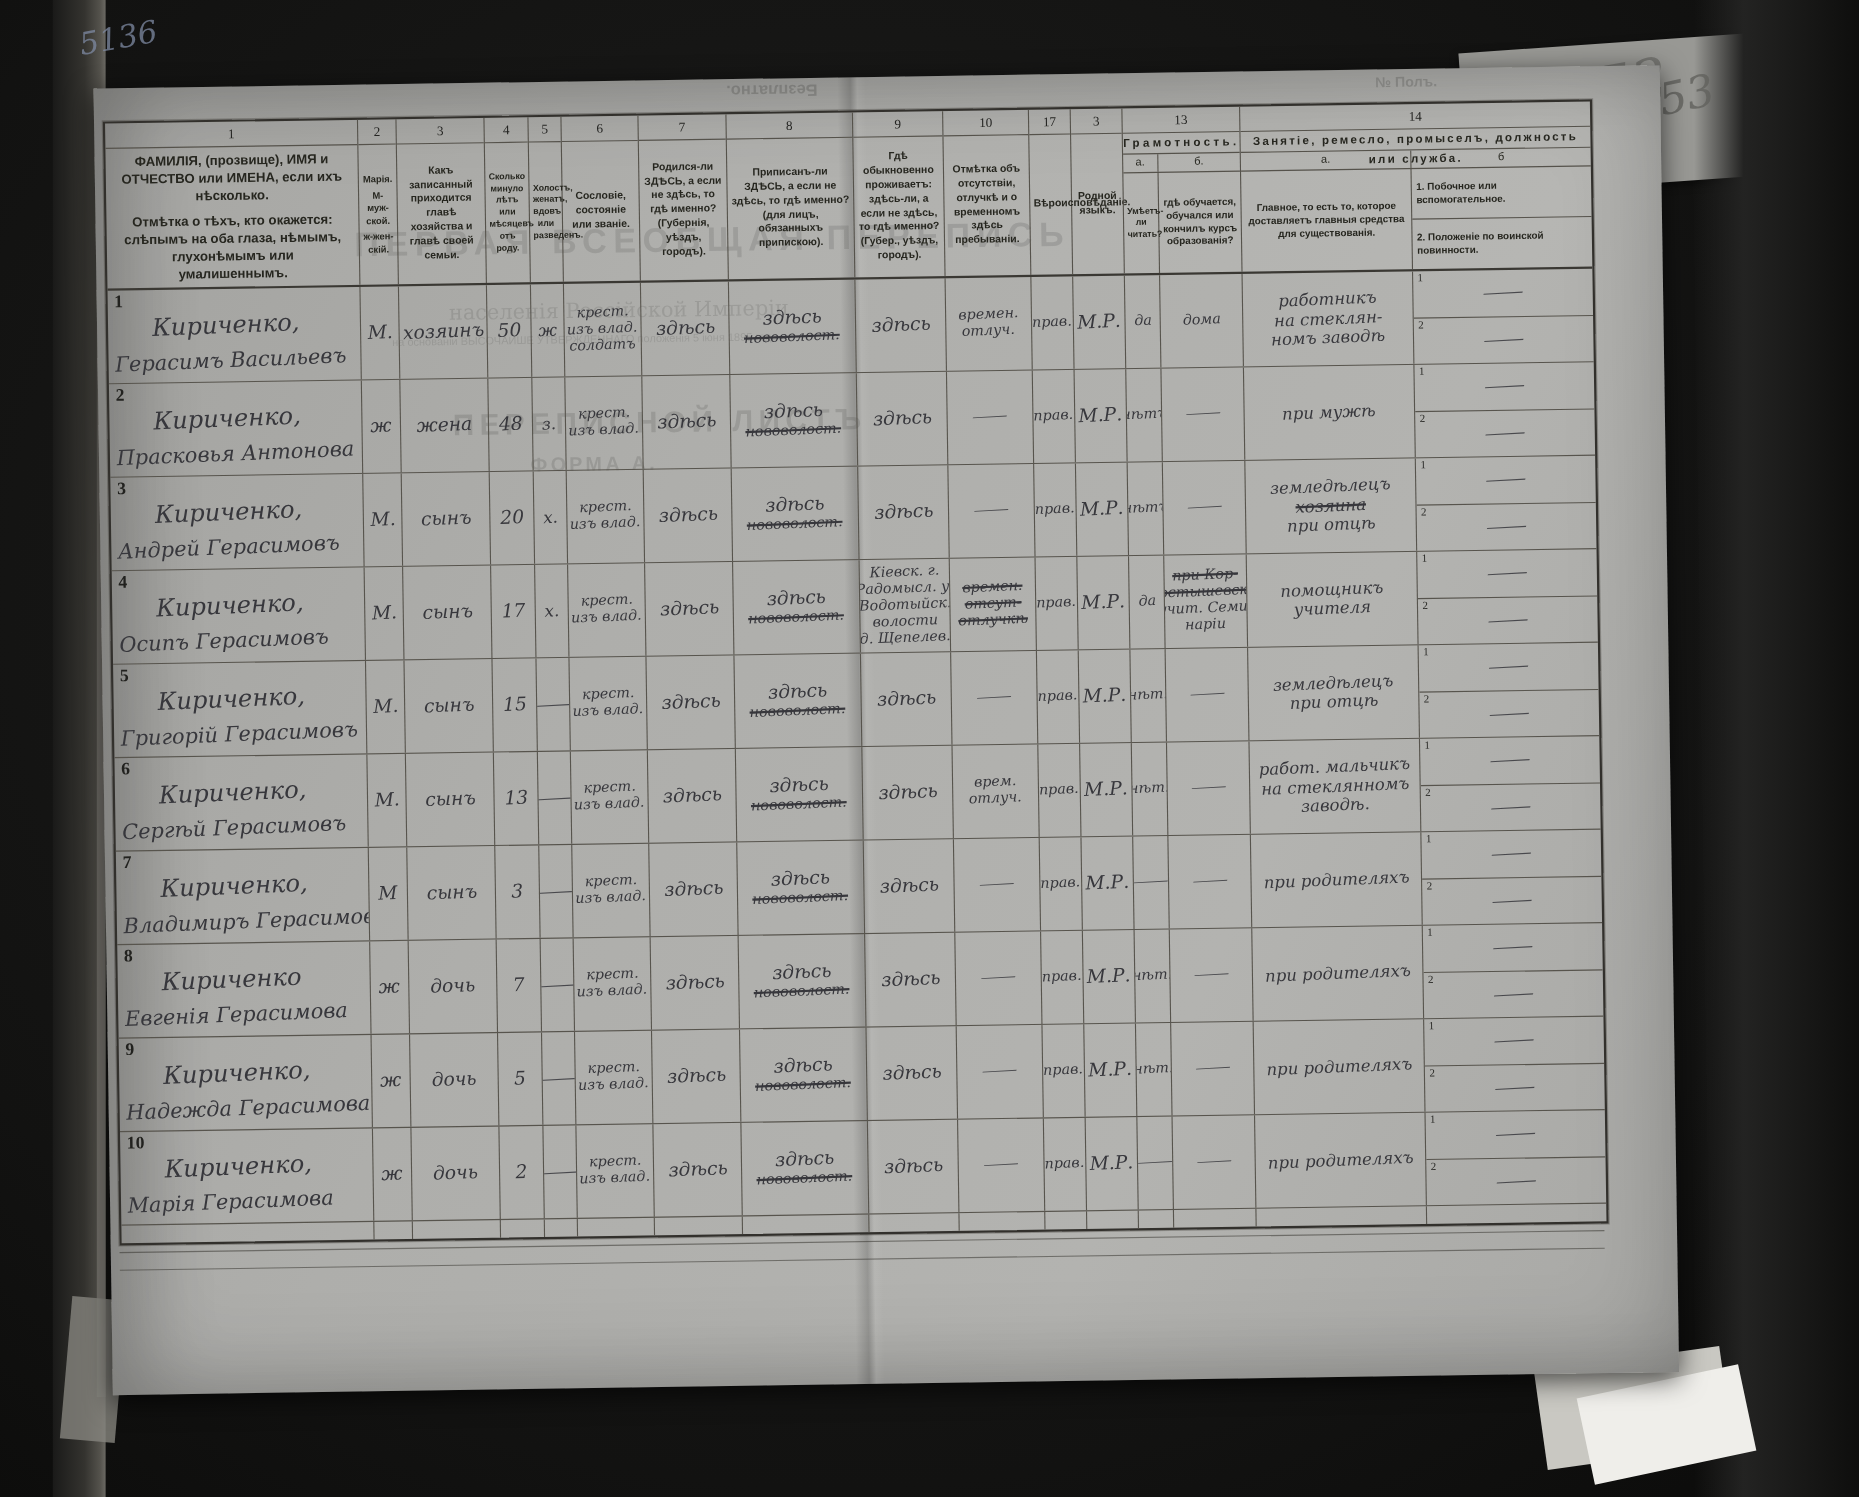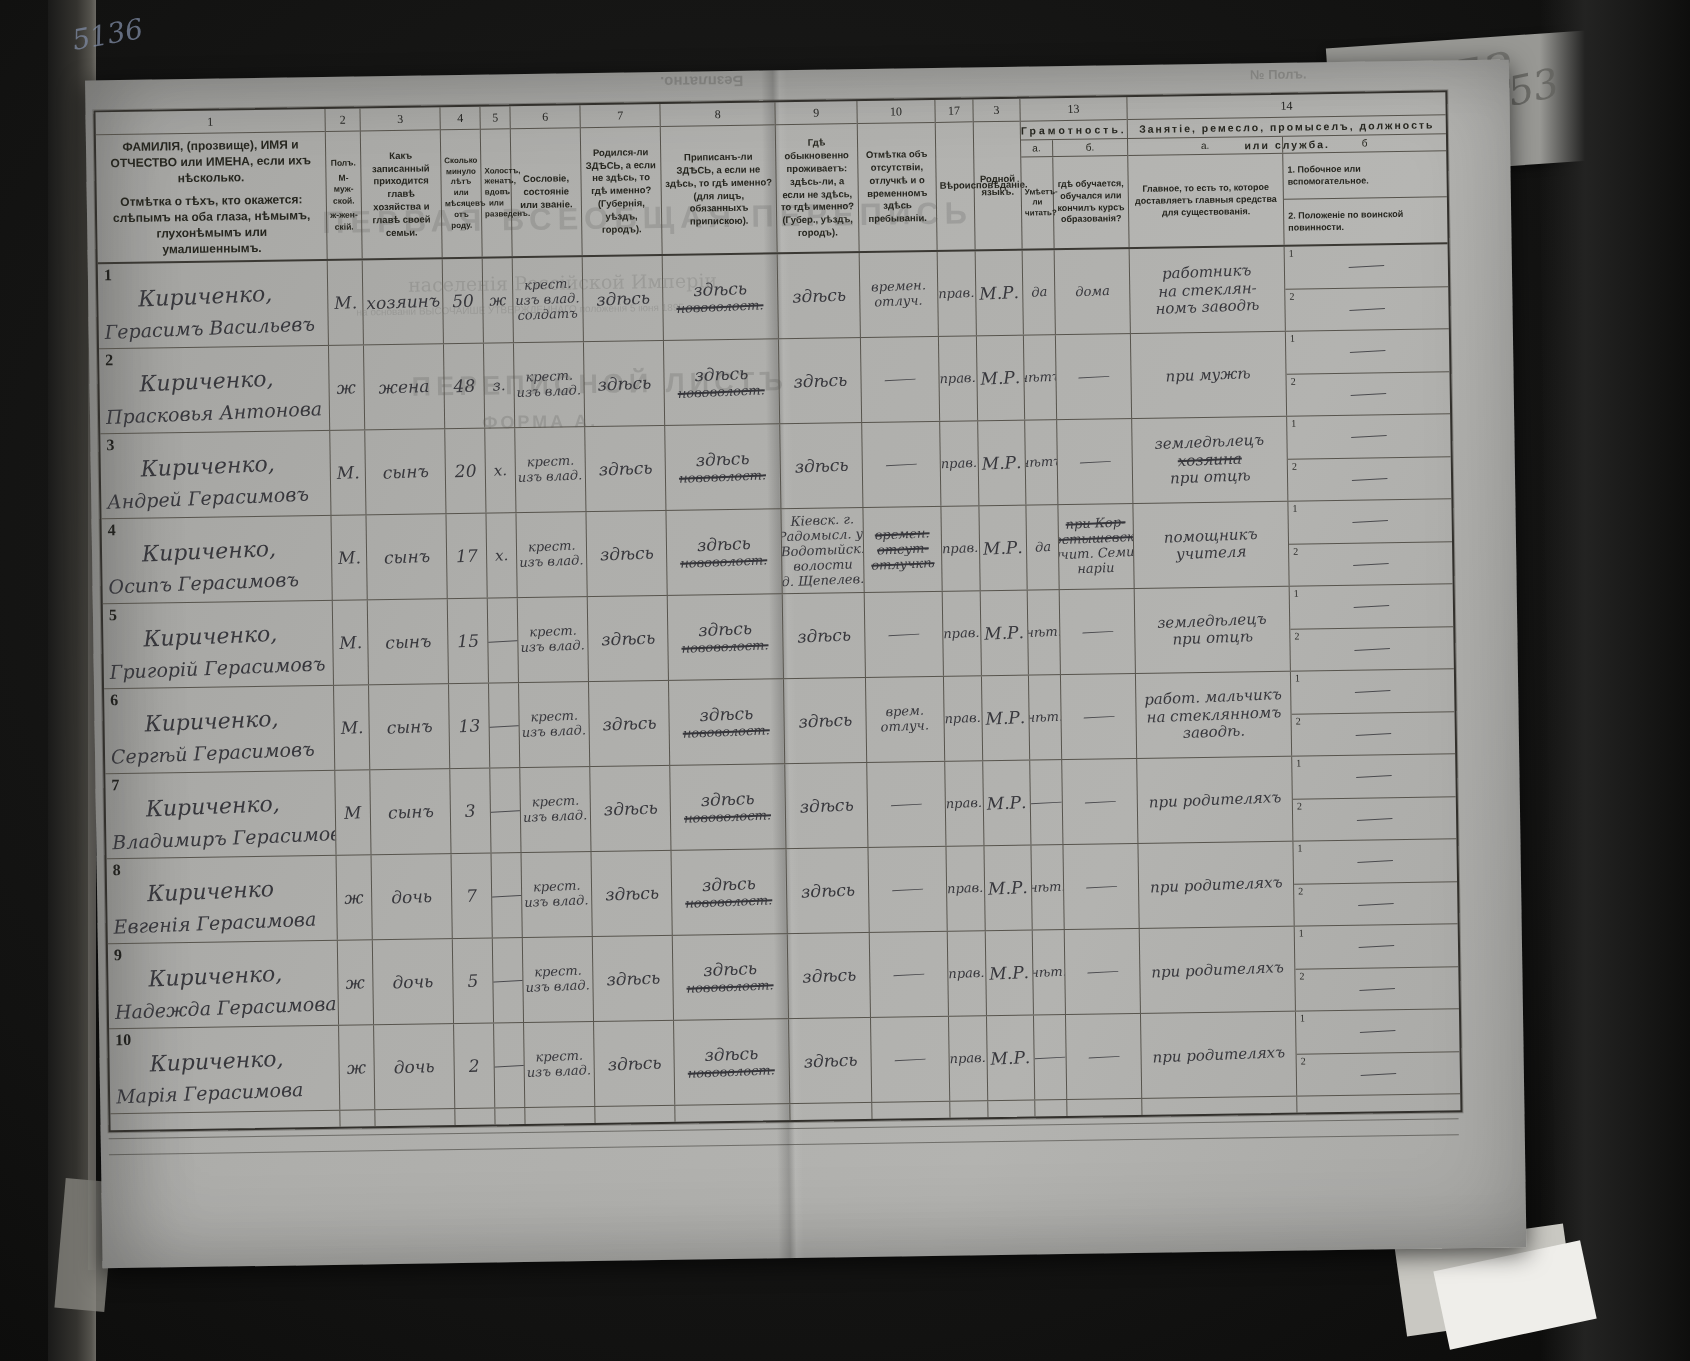--- a/index.html
+++ b/index.html
@@ -134,21 +134,21 @@
         <div class="col w1">
           <div class="cnum">1</div>
           <div class="ctext c1text">
             <div>ФАМИЛІЯ, (прозвище), ИМЯ и ОТЧЕСТВО или ИМЕНА, если ихъ нѣсколько.</div>
             <div>Отмѣтка о тѣхъ, кто окажется: слѣпымъ на оба глаза, нѣмымъ, глухонѣмымъ или умалишеннымъ.</div>
           </div>
         </div>
         <div class="col w2">
           <div class="cnum">2</div>
           <div class="ctext" style="font-size:8.5px;">
-            <div>Полъ.</div>
+            <div>Марія.</div>
             <div>М-муж-ской.</div>
             <div>ж-жен-скій.</div>
           </div>
         </div>
         <div class="col w3">
           <div class="cnum">3</div>
           <div class="ctext">Какъ записанный приходится главѣ хозяйства и главѣ своей семьи.</div>
         </div>
         <div class="col w4">
           <div class="cnum">4</div>

